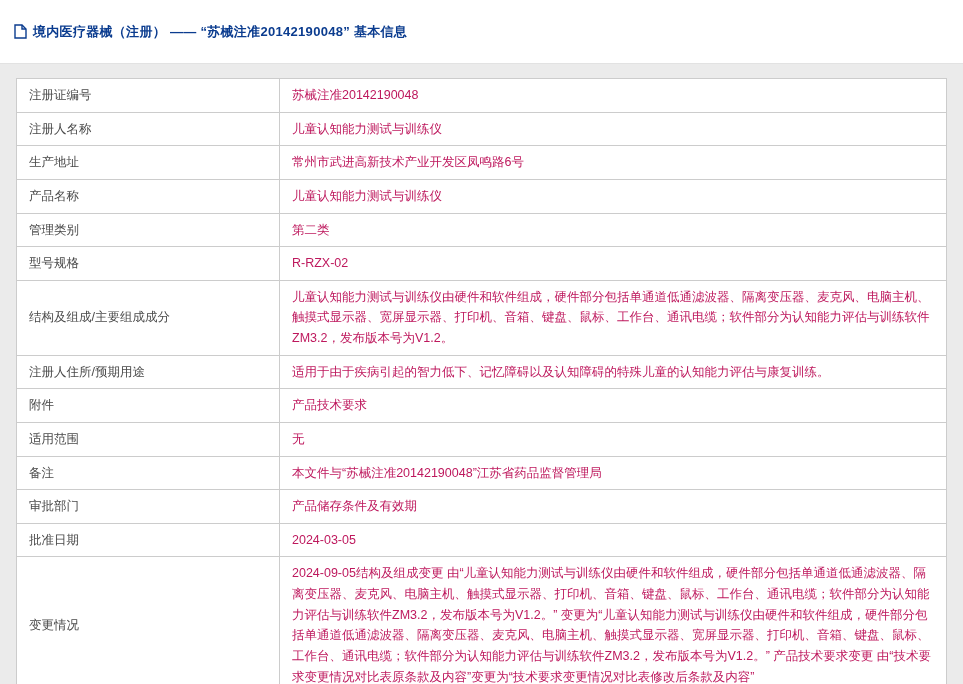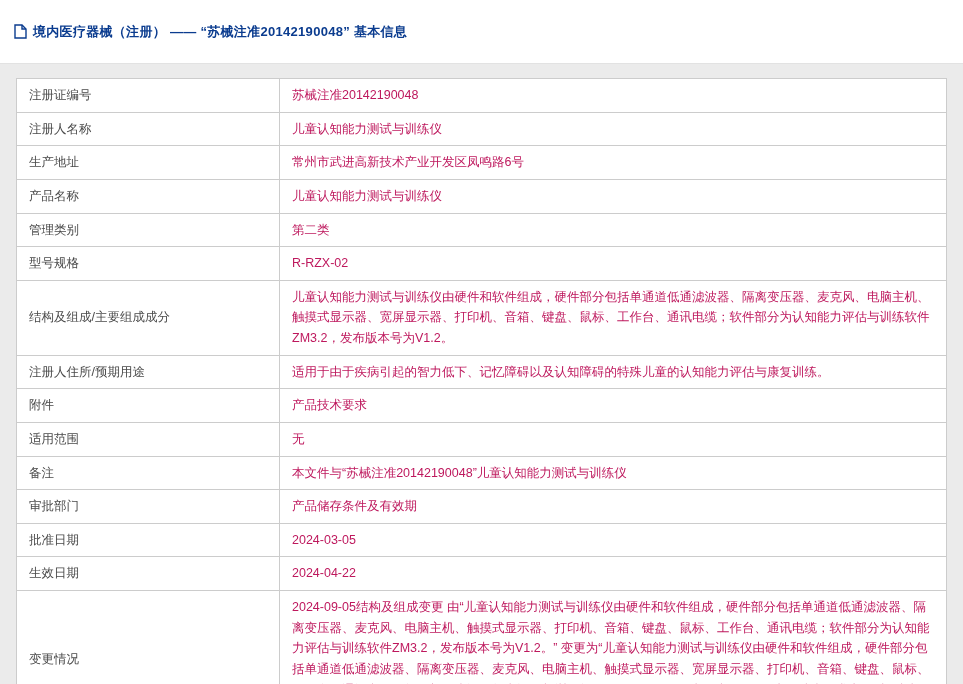--- a/index.html
+++ b/index.html
@@ -111,33 +111,29 @@
     <tr>
       <td class="label">附件</td>
       <td class="value">产品技术要求</td>
     </tr>
     <tr>
       <td class="label">适用范围</td>
       <td class="value">无</td>
     </tr>
     <tr>
       <td class="label">备注</td>
-      <td class="value">本文件与“苏械注准20142190048”儿童认知能力测试与训练仪</td>
+      <td class="value">本文件与“苏械注准20142190048”江苏省药品监督管理局</td>
     </tr>
     <tr>
       <td class="label">审批部门</td>
       <td class="value">产品储存条件及有效期</td>
     </tr>
     <tr>
       <td class="label">批准日期</td>
       <td class="value">2024-03-05</td>
     </tr>
     <tr>
-      <td class="label">生效日期</td>
-      <td class="value">2024-04-22</td>
-    </tr>
-    <tr>
       <td class="label">变更情况</td>
       <td class="value">2024-09-05结构及组成变更 由“儿童认知能力测试与训练仪由硬件和软件组成，硬件部分包括单通道低通滤波器、隔离变压器、麦克风、电脑主机、触摸式显示器、打印机、音箱、键盘、鼠标、工作台、通讯电缆；软件部分为认知能力评估与训练软件ZM3.2，发布版本号为V1.2。” 变更为“儿童认知能力测试与训练仪由硬件和软件组成，硬件部分包括单通道低通滤波器、隔离变压器、麦克风、电脑主机、触摸式显示器、宽屏显示器、打印机、音箱、键盘、鼠标、工作台、通讯电缆；软件部分为认知能力评估与训练软件ZM3.2，发布版本号为V1.2。” 产品技术要求变更 由“技术要求变更情况对比表原条款及内容”变更为“技术要求变更情况对比表修改后条款及内容”</td>
     </tr>
 
   </tbody>
 </table>
 
 </body></html>

